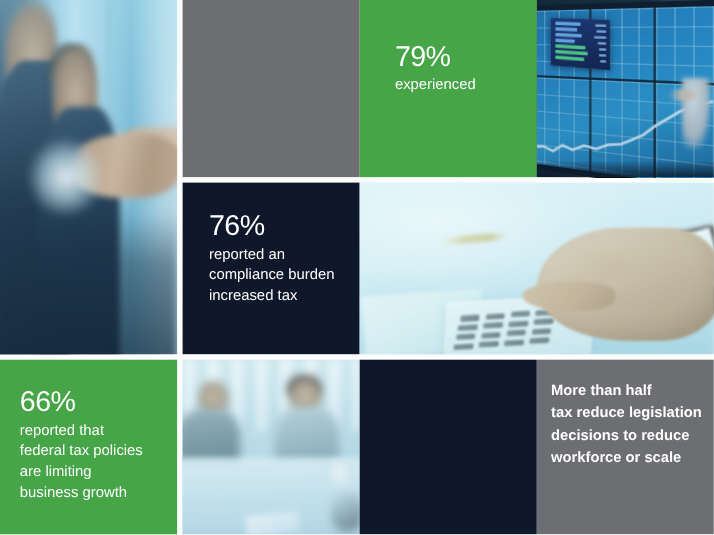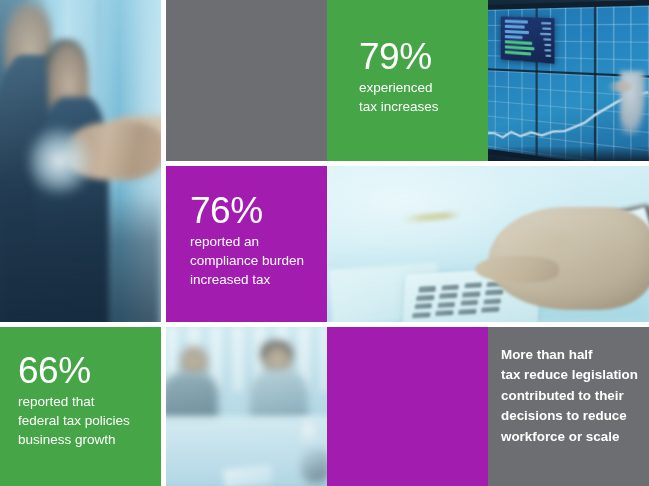--- a/index.html
+++ b/index.html
@@ -22,32 +22,32 @@
   }
 
   .tile {
     position: absolute;
     overflow: hidden;
     box-sizing: border-box;
   }
 
   
   .tile-green  { background: #45a547; }
-  .tile-blue   { background: #a21caf; }
+  .tile-blue   { background: #0f172a; }
   .tile-gray   { background: #6d6e71; }
 
   
   .stat {
     position: absolute;
     left: 0; right: 0;
     color: #ffffff;
     text-align: left;
   }
   .stat-number {
-    font-size: 37px;
+    font-size: 26px;
     font-weight: 300;
     line-height: 1.0;
     letter-spacing: -0.5px;
     white-space: nowrap;
     color: #ffffff;
   }
   .stat-caption {
     font-size: 13.5px;
     font-weight: 400;
     line-height: 1.42;
@@ -376,21 +376,20 @@
     <div class="hs-tint"></div>
   </div>
 
   <div class="tile tile-gray" style="left:166px; top:0px; width:161px; height:161px;"></div>
 
   <div class="tile tile-green" style="left:327px; top:0px; width:161px; height:161px;">
     <div class="stat stat-79">
       <div class="stat-number">79%</div>
       <div class="stat-caption">
         <span class="ln">experienced</span>
-        <span class="ln">tax increases</span>
       </div>
     </div>
   </div>
 
   <div class="tile photo ph-stockwall" style="left:488px; top:0px; width:161px; height:161px;">
     <div class="sw-room"></div>
     <div class="sw-screen">
       <div class="sw-grid"></div>
       <div class="sw-seam-h"></div>
       <div class="sw-seam-v1"></div>
@@ -464,20 +463,21 @@
     <div class="cl-finger"></div>
     <div class="cl-tint"></div>
   </div>
 
   <div class="tile tile-green" style="left:0px; top:327px; width:161px; height:206px;">
     <div class="stat" style="top:25px; padding-left:18px; padding-right:6px;">
       <div class="stat-number">66%</div>
       <div class="stat-caption">
         <span class="ln">reported that</span>
         <span class="ln">federal tax policies</span>
+        <span class="ln">are limiting</span>
         <span class="ln">business growth</span>
       </div>
     </div>
   </div>
 
   <div class="tile photo ph-meeting" style="left:166px; top:327px; width:161px; height:159px;">
     <div class="mt-window"></div>
     <div class="mt-blinds"></div>
     <div class="mt-p1-head"></div>
     <div class="mt-p1-body"></div>
@@ -490,20 +490,19 @@
     <div class="mt-dark"></div>
     <div class="mt-tint"></div>
   </div>
 
   <div class="tile tile-blue" style="left:327px; top:327px; width:161px; height:159px;"></div>
 
   <div class="tile tile-gray" style="left:488px; top:327px; width:161px; height:159px;">
     <div class="panel-text">
       <span class="ln">More than half</span>
       <span class="ln">tax reduce legislation</span>
-      <span class="ln">contributed to their</span>
       <span class="ln">decisions to reduce</span>
       <span class="ln">workforce or scale</span>
 
     </div>
   </div>
 
 </div>
 
 </body></html>

